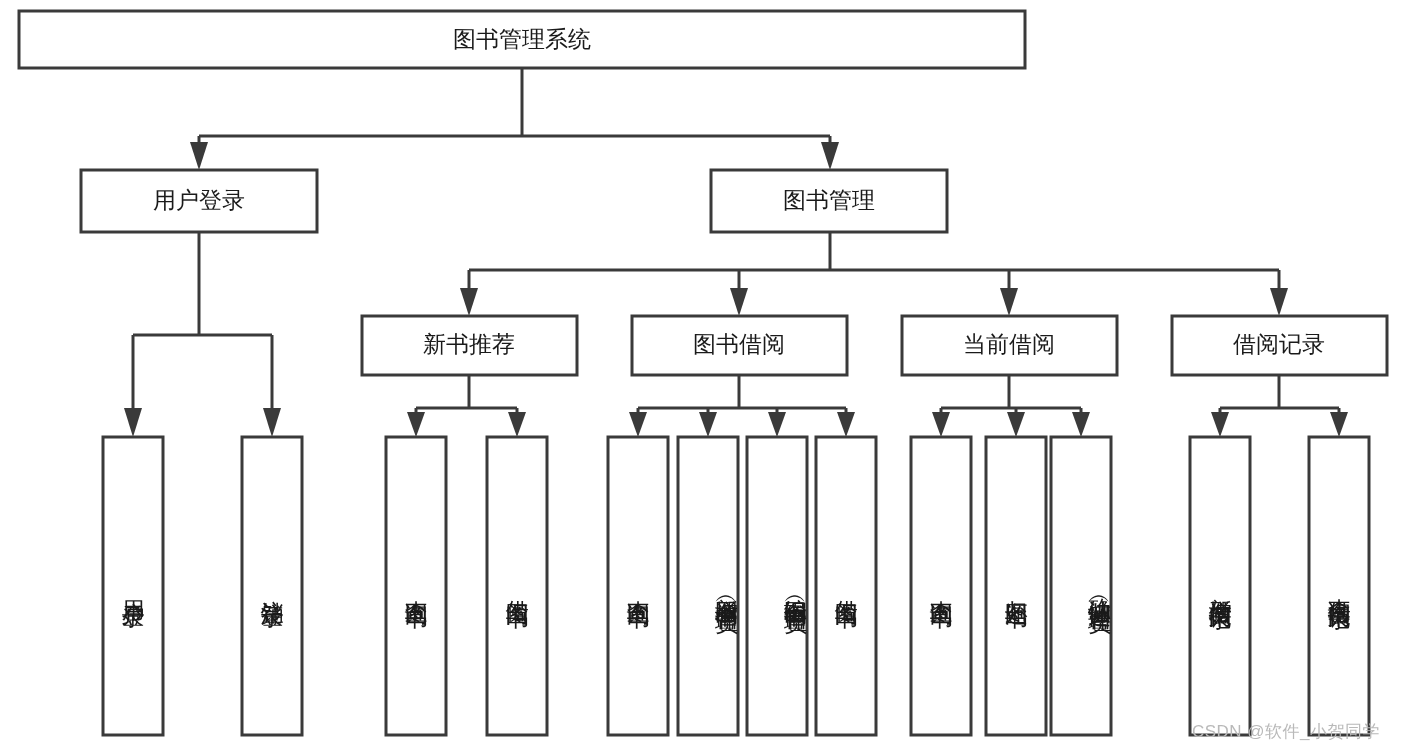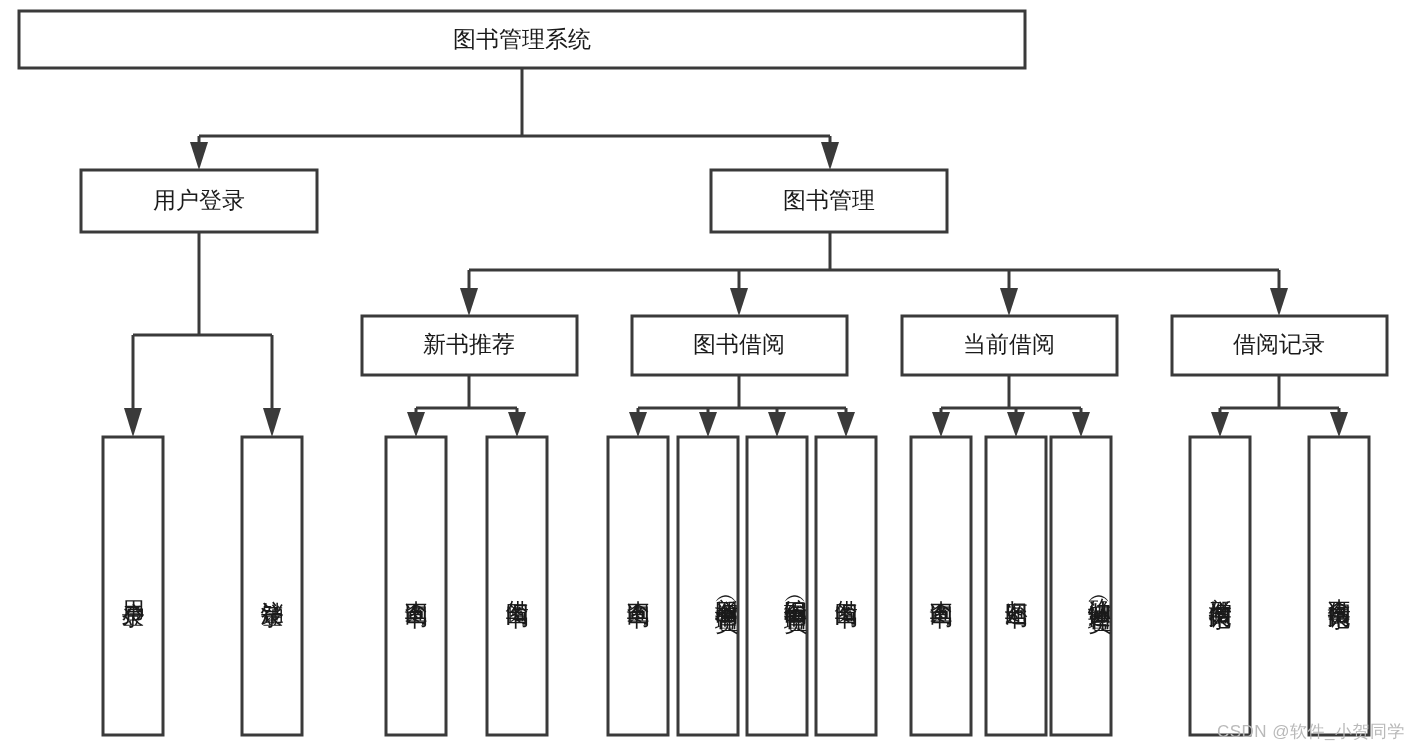--- a/index.html
+++ b/index.html
@@ -58,21 +58,21 @@
     color: #1a1a1a;
     letter-spacing: 2px;
     display: flex;
     align-items: center;
     justify-content: center;
     white-space: nowrap;
     pointer-events: none;
   }
   .watermark {
     position: absolute;
-    right: 0;
+    right: 25px;
     bottom: 4px;
     font-family: "Liberation Sans", "DejaVu Sans", sans-serif;
     font-size: 17px;
     color: #b9b9b9;
     letter-spacing: 0.5px;
     user-select: none;
   }
 </style>
 </head>
 <body>

